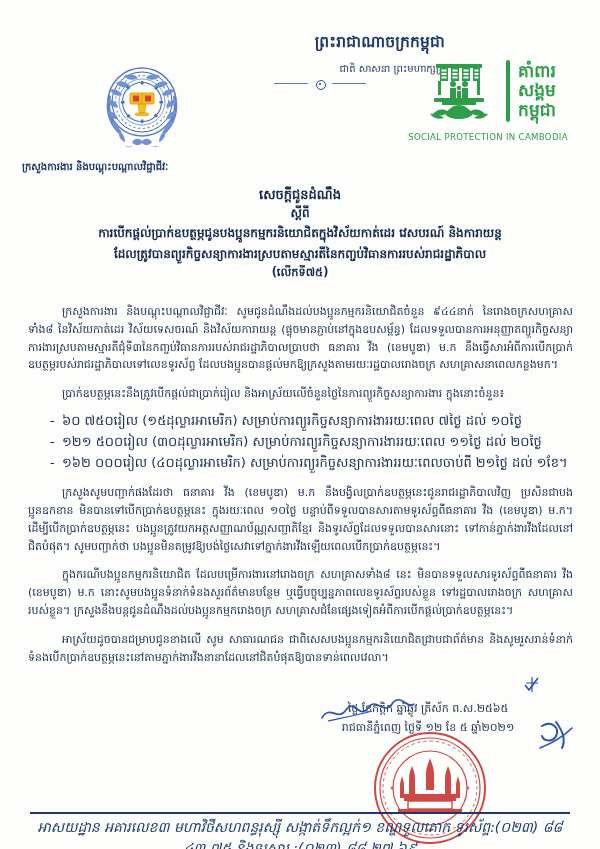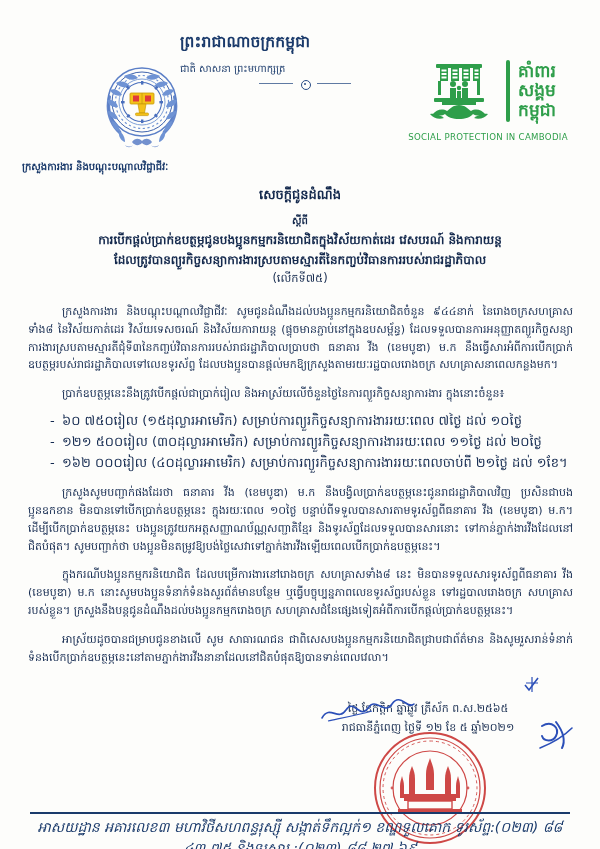--- a/index.html
+++ b/index.html
@@ -31,24 +31,24 @@
     position: absolute;
     left: 88px;
     top: 52px;
     width: 108px;
     height: 105px;
   }
   .emblem svg { display: block; }
 
   .national-title {
     position: absolute;
-    left: 180px;
+    left: 195px;
     top: 32px;
     width: 250px;
-    text-align: left;
+    text-align: right;
   }
   .nt-line1 {
     font-size: 15.5px;
     font-weight: bold;
     color: #1a3a6b;
     letter-spacing: 0.2px;
     line-height: 1.35;
   }
   .nt-line2 {
     font-size: 10px;
@@ -143,23 +143,23 @@
     top: 178px;
     width: 540px;
     text-align: center;
     color: #14294d;
   }
   .t-line {
     font-weight: bold;
     line-height: 1.42;
   }
   .t-main   { font-size: 13px; margin-top: 8px; }
-  .t-sub    { font-size: 10px; margin-top: 10px; }
+  .t-sub    { font-size: 12px; margin-top: 1px; }
   .t-subject{ font-size: 12px; margin-top: 3px; }
-  .t-count  { font-size: 11.4px; font-weight: normal; margin-top: 2px; }
+  .t-count  { font-size: 11.4px; font-weight: bold; margin-top: 2px; }
 
   
   .body-block {
     position: absolute;
     left: 28px;
     top: 292px;
     width: 545px;
     color: #142a50;
   }
   .para {

